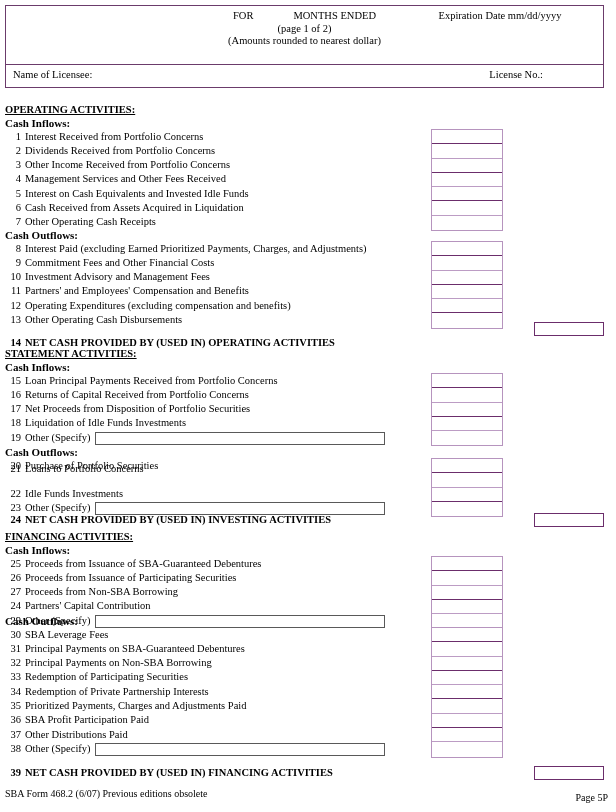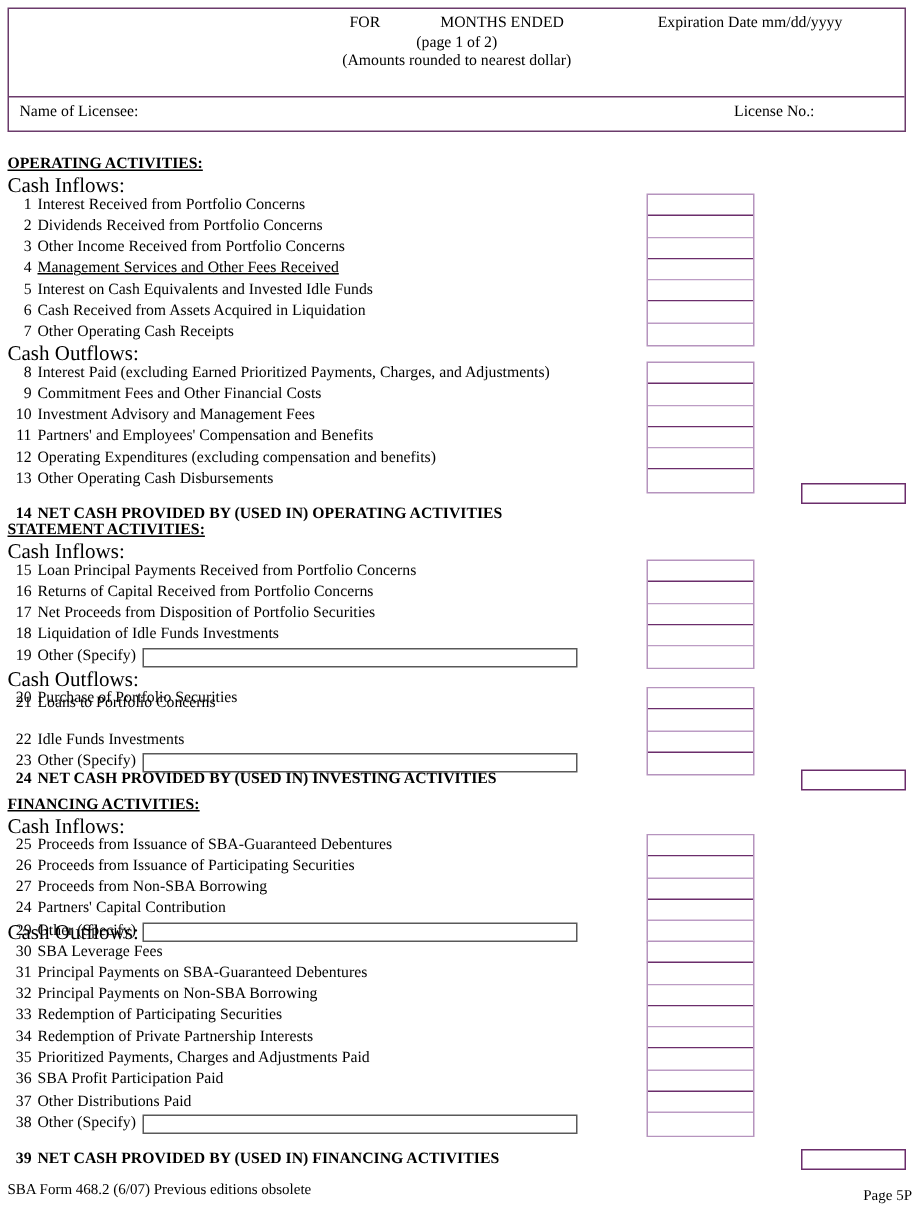--- a/index.html
+++ b/index.html
@@ -68,22 +68,22 @@
     position: absolute;
     left: 5px;
     font-size: 10.5px;
     font-weight: bold;
     text-decoration: underline;
     white-space: nowrap;
   }
   .sub-head {
     position: absolute;
     left: 5px;
-    font-size: 14px;
-    font-weight: normal;
+    font-size: 11px;
+    font-weight: bold;
     white-space: nowrap;
   }
   .line-row {
     position: absolute;
     left: 5px;
     width: 420px;
     height: 14px;
     font-size: 10.5px;
     white-space: nowrap;
   }
@@ -170,21 +170,21 @@
   </div>
 </div>
 
 <div id="body-layer">
     <div class="section-head" style="top: 104px;">OPERATING ACTIVITIES:</div>
     <div class="sub-head" style="top: 117px;">Cash Inflows:</div>
     <div class="sub-head" style="top: 229px;">Cash Outflows:</div>
     <div class="line-row" style="top: 130.5px;"><span class="num">1</span><span>Interest Received from Portfolio Concerns</span></div>
     <div class="line-row" style="top: 144.8px;"><span class="num">2</span><span>Dividends Received from Portfolio Concerns</span></div>
     <div class="line-row" style="top: 159.1px;"><span class="num">3</span><span>Other Income Received from Portfolio Concerns</span></div>
-    <div class="line-row" style="top: 173.4px; text-decoration: underline;"><span class="num">4</span><span>Management Services and Other Fees Received</span></div>
+    <div class="line-row" style="top: 173.4px;"><span class="num">4</span><span>Management Services and Other Fees Received</span></div>
     <div class="line-row" style="top: 187.7px;"><span class="num">5</span><span>Interest on Cash Equivalents and Invested Idle Funds</span></div>
     <div class="line-row" style="top: 202px;"><span class="num">6</span><span>Cash Received from Assets Acquired in Liquidation</span></div>
     <div class="line-row" style="top: 216.3px;"><span class="num">7</span><span>Other Operating Cash Receipts</span></div>
     <div class="box-stack" style="left: 431px; width: 72px; top: 129px;">
       <div class="box-cell" style="height: 14.3px;"></div>
       <div class="box-cell alt" style="height: 14.3px;"></div>
       <div class="box-cell" style="height: 14.3px;"></div>
       <div class="box-cell alt" style="height: 14.3px;"></div>
       <div class="box-cell" style="height: 14.3px;"></div>
       <div class="box-cell alt" style="height: 14.3px;"></div>

